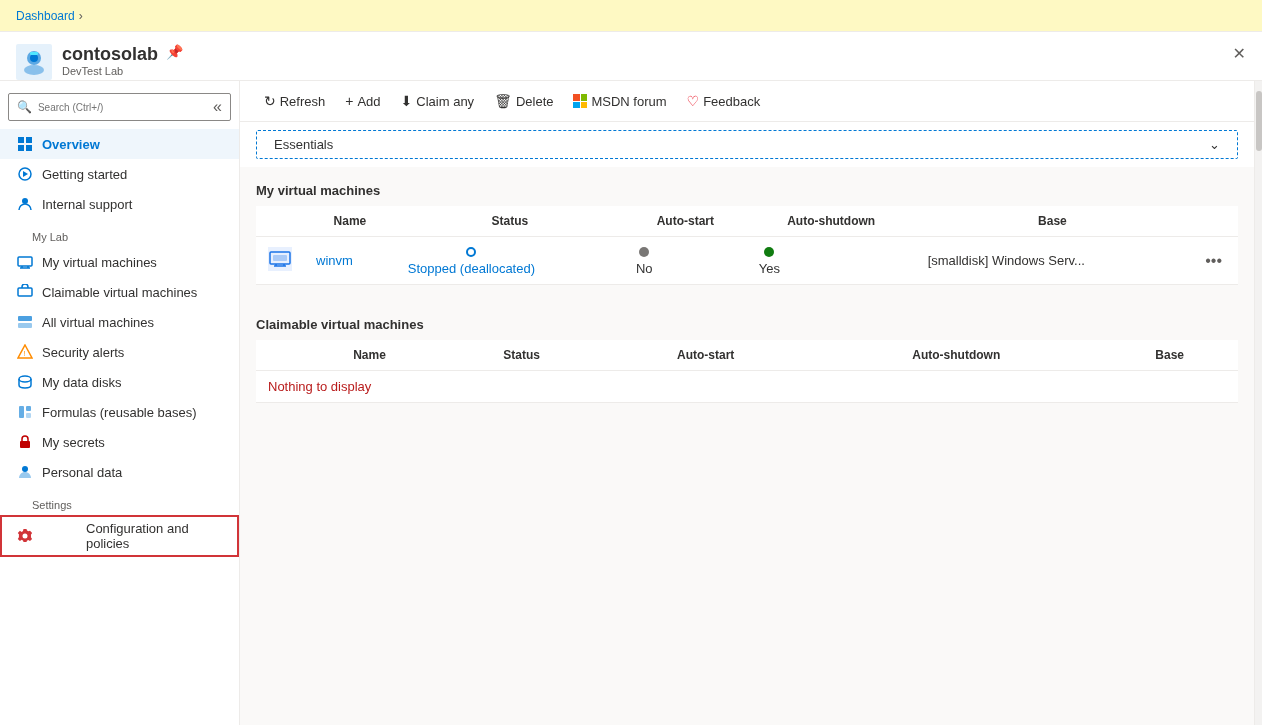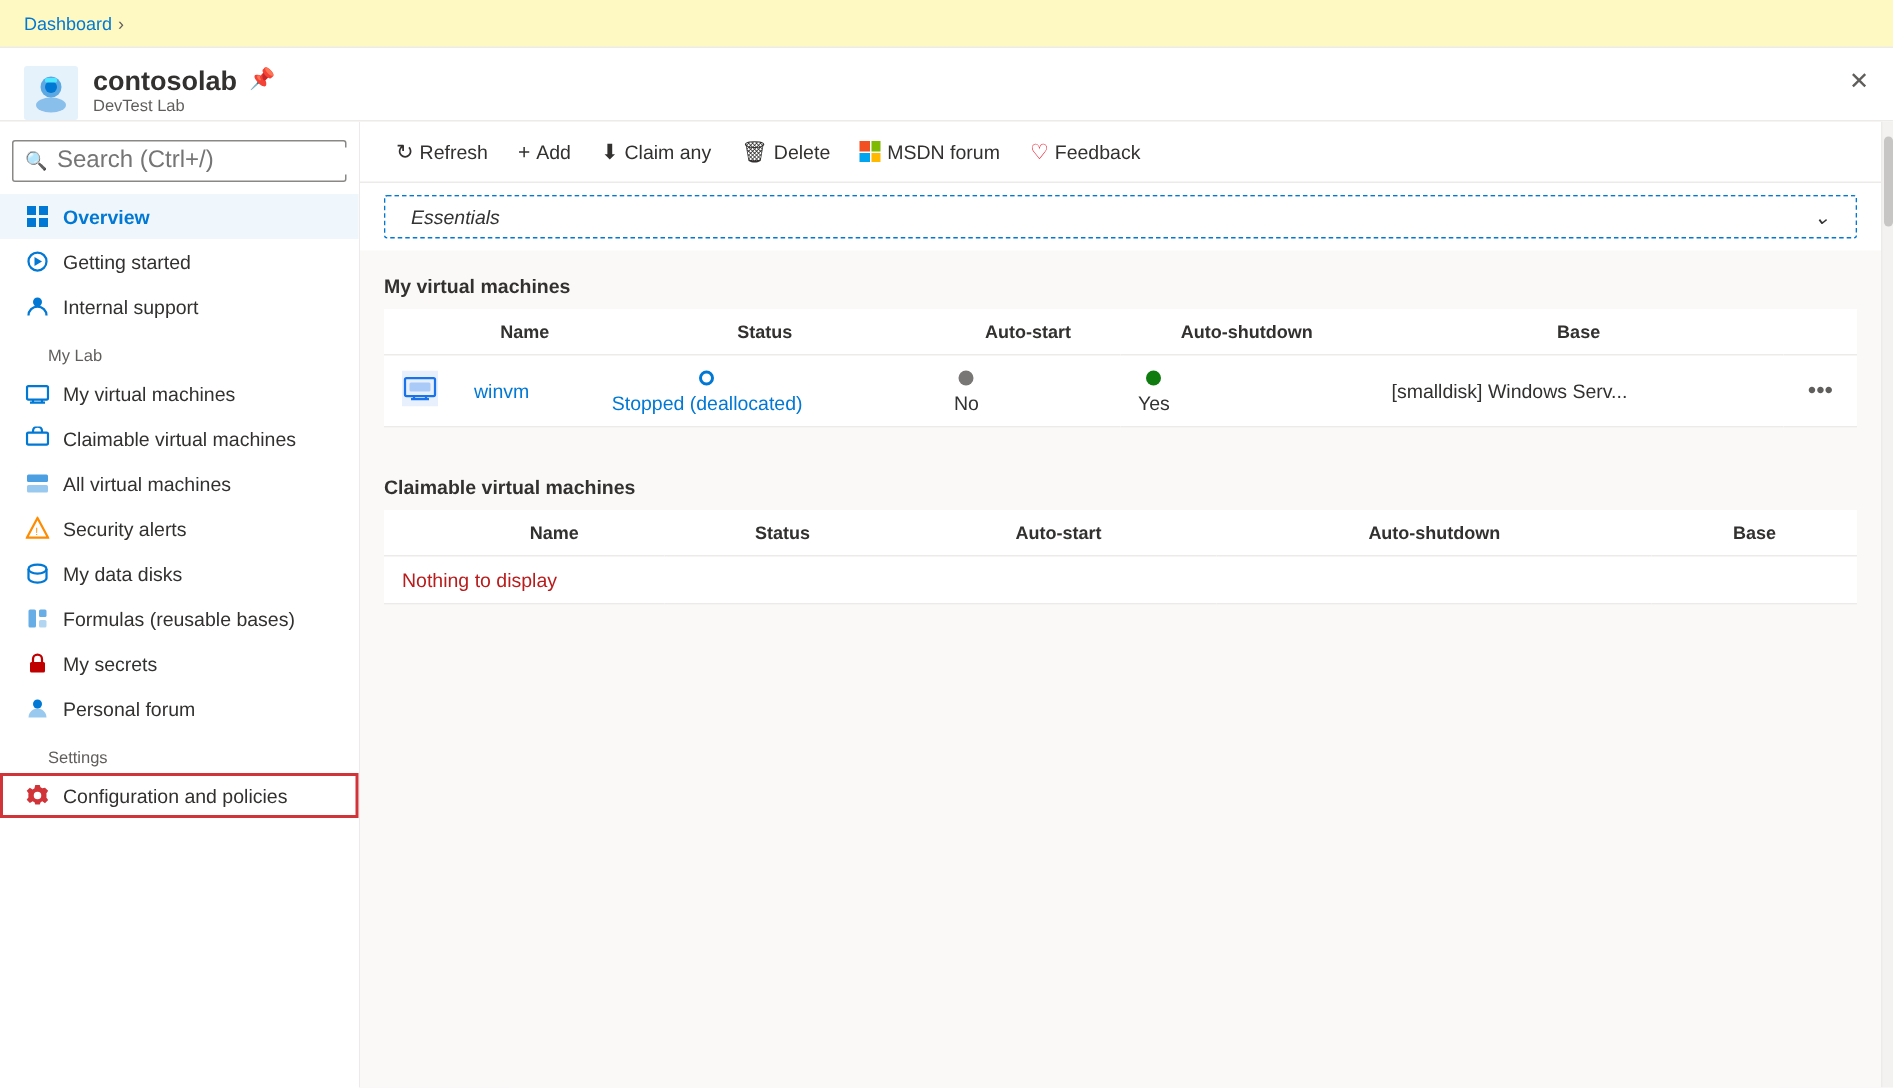--- a/index.html
+++ b/index.html
@@ -63,21 +63,21 @@
       display: flex;
       align-items: center;
       border: 1px solid #8a8886;
       border-radius: 2px;
       padding: 4px 8px;
       background: #fff;
     }
     .sidebar-search input {
       border: none;
       outline: none;
-      font-size: 16px;
+      font-size: 10px;
       flex: 1;
       color: #605e5c;
     }
     .sidebar-search-icon { color: #605e5c; font-size: 12px; margin-right: 6px; }
     .collapse-btn {
       margin-left: auto;
       background: none;
       border: none;
       cursor: pointer;
       color: #605e5c;
@@ -100,20 +100,21 @@
       padding: 12px 16px 4px 32px;
       font-size: 11px;
       font-weight: 400;
       color: #605e5c;
       text-transform: none;
     }
 
     .sidebar-item.highlighted {
       outline: 2px solid #d13438;
       outline-offset: -2px;
+      gap: 44px;
     }
 
     
     .content-area {
       flex: 1;
       overflow: hidden;
       display: flex;
       flex-direction: column;
     }
 
@@ -145,21 +146,20 @@
     .essentials-bar {
       display: flex;
       align-items: center;
       justify-content: space-between;
       padding: 6px 17px;
       background: #fff;
       border: 1px dashed #0078d4;
       margin: 8px 16px;
       border-radius: 2px;
       flex-shrink: 0;
-      font-style: italic;
     }
 
     
     .content-scroll {
       flex: 1;
       overflow-y: auto;
       padding: 0 16px 16px 16px;
       background: #faf9f8;
     }
 
@@ -379,21 +379,21 @@
       </span>
       <span>My secrets</span>
     </div>
     <div class="sidebar-item">
       <span class="item-icon">
         <svg width="16" height="16" viewBox="0 0 16 16">
             <circle cx="8" cy="5" r="3" fill="#0078d4"></circle>
             <path d="M2 14c0-3.3 2.7-6 6-6s6 2.7 6 6" fill="#0078d4" opacity="0.4"></path>
           </svg>
       </span>
-      <span>Personal forum</span>
+      <span>Personal data</span>
     </div>
 
     <div class="sidebar-section-label">Settings</div>
 
     <div class="sidebar-item highlighted">
       <span class="item-icon">
         <svg width="16" height="16" viewBox="0 0 16 16">
             <path d="M6.5 1h3l.5 1.5a5 5 0 011.2.7L13 2.8l2.1 2.1-1.2 1.8a5 5 0 01.1 1.3 5 5 0 01-.1 1.3L15.1 11 13 13.1l-1.8-1.2a5 5 0 01-1.2.7L9.5 14h-3l-.5-1.5a5 5 0 01-1.2-.7L2.9 13 .8 10.9 2 9.1a5 5 0 01-.1-1.3 5 5 0 01.1-1.3L.8 4.9 2.9 2.8l1.8 1.2a5 5 0 011.2-.7L6.5 1zM8 5.5a2.5 2.5 0 100 5 2.5 2.5 0 000-5z" fill="#d13438"></path>
           </svg>
       </span>

